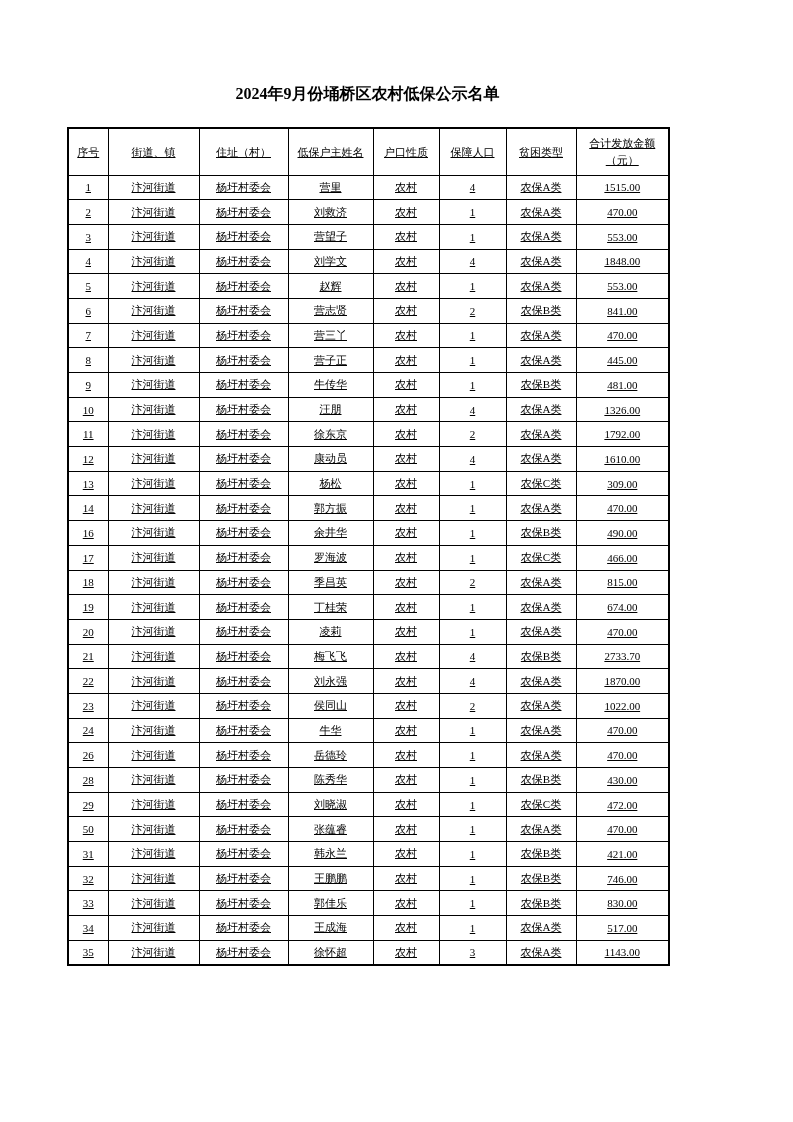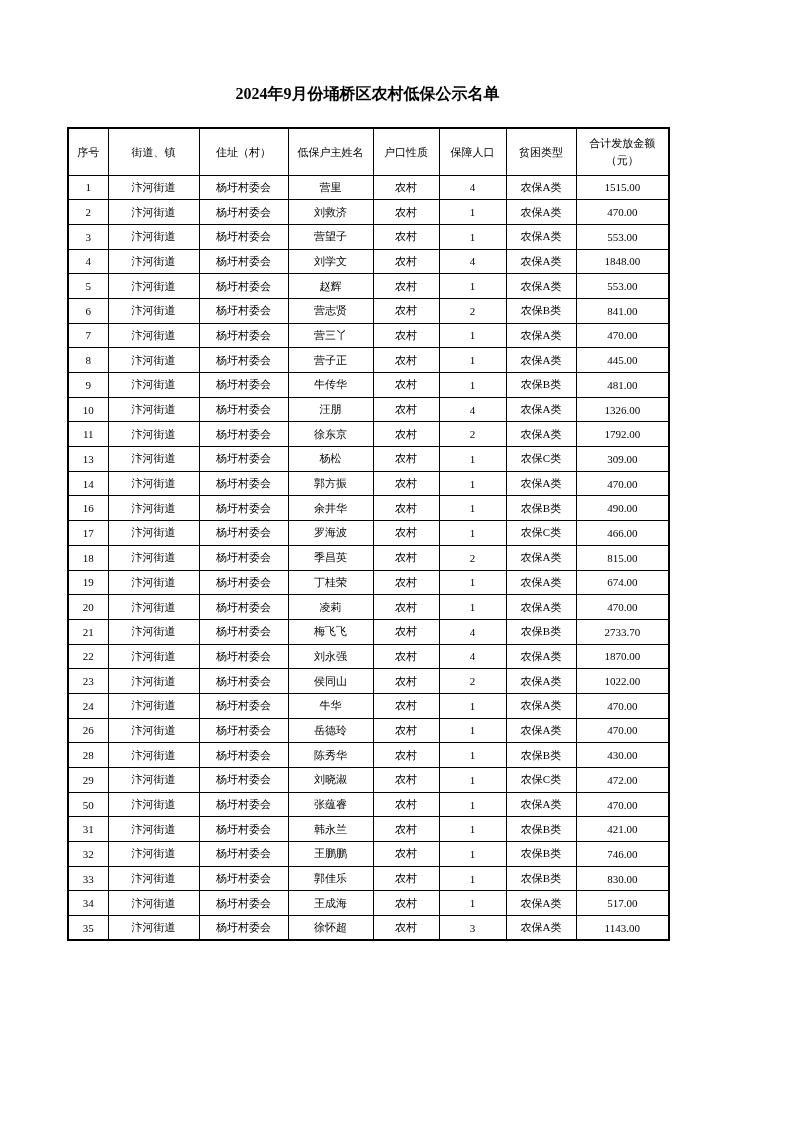--- a/index.html
+++ b/index.html
@@ -31,20 +31,21 @@
     white-space: nowrap;
   }
   table.roster {
     position: absolute;
     left: 67px;
     top: 127px;
     width: 601px;
     border-collapse: collapse;
     table-layout: fixed;
     border: 2px solid #000;
+    text-decoration: underline;
   }
   table.roster th,
   table.roster td {
     border: 1px solid #000;
     text-align: center;
     vertical-align: middle;
     font-size: 11px;
     font-weight: normal;
     padding: 0 2px;
     overflow: hidden;
@@ -195,20 +196,30 @@
           <td>11</td>
           <td>汴河街道</td>
           <td>杨圩村委会</td>
           <td>徐东京</td>
           <td>农村</td>
           <td>2</td>
           <td>农保A类</td>
           <td>1792.00</td>
         </tr>
         <tr>
+          <td>12</td>
+          <td>汴河街道</td>
+          <td>杨圩村委会</td>
+          <td>康动员</td>
+          <td>农村</td>
+          <td>4</td>
+          <td>农保A类</td>
+          <td>1610.00</td>
+        </tr>
+        <tr>
           <td>13</td>
           <td>汴河街道</td>
           <td>杨圩村委会</td>
           <td>杨松</td>
           <td>农村</td>
           <td>1</td>
           <td>农保C类</td>
           <td>309.00</td>
         </tr>
         <tr>

